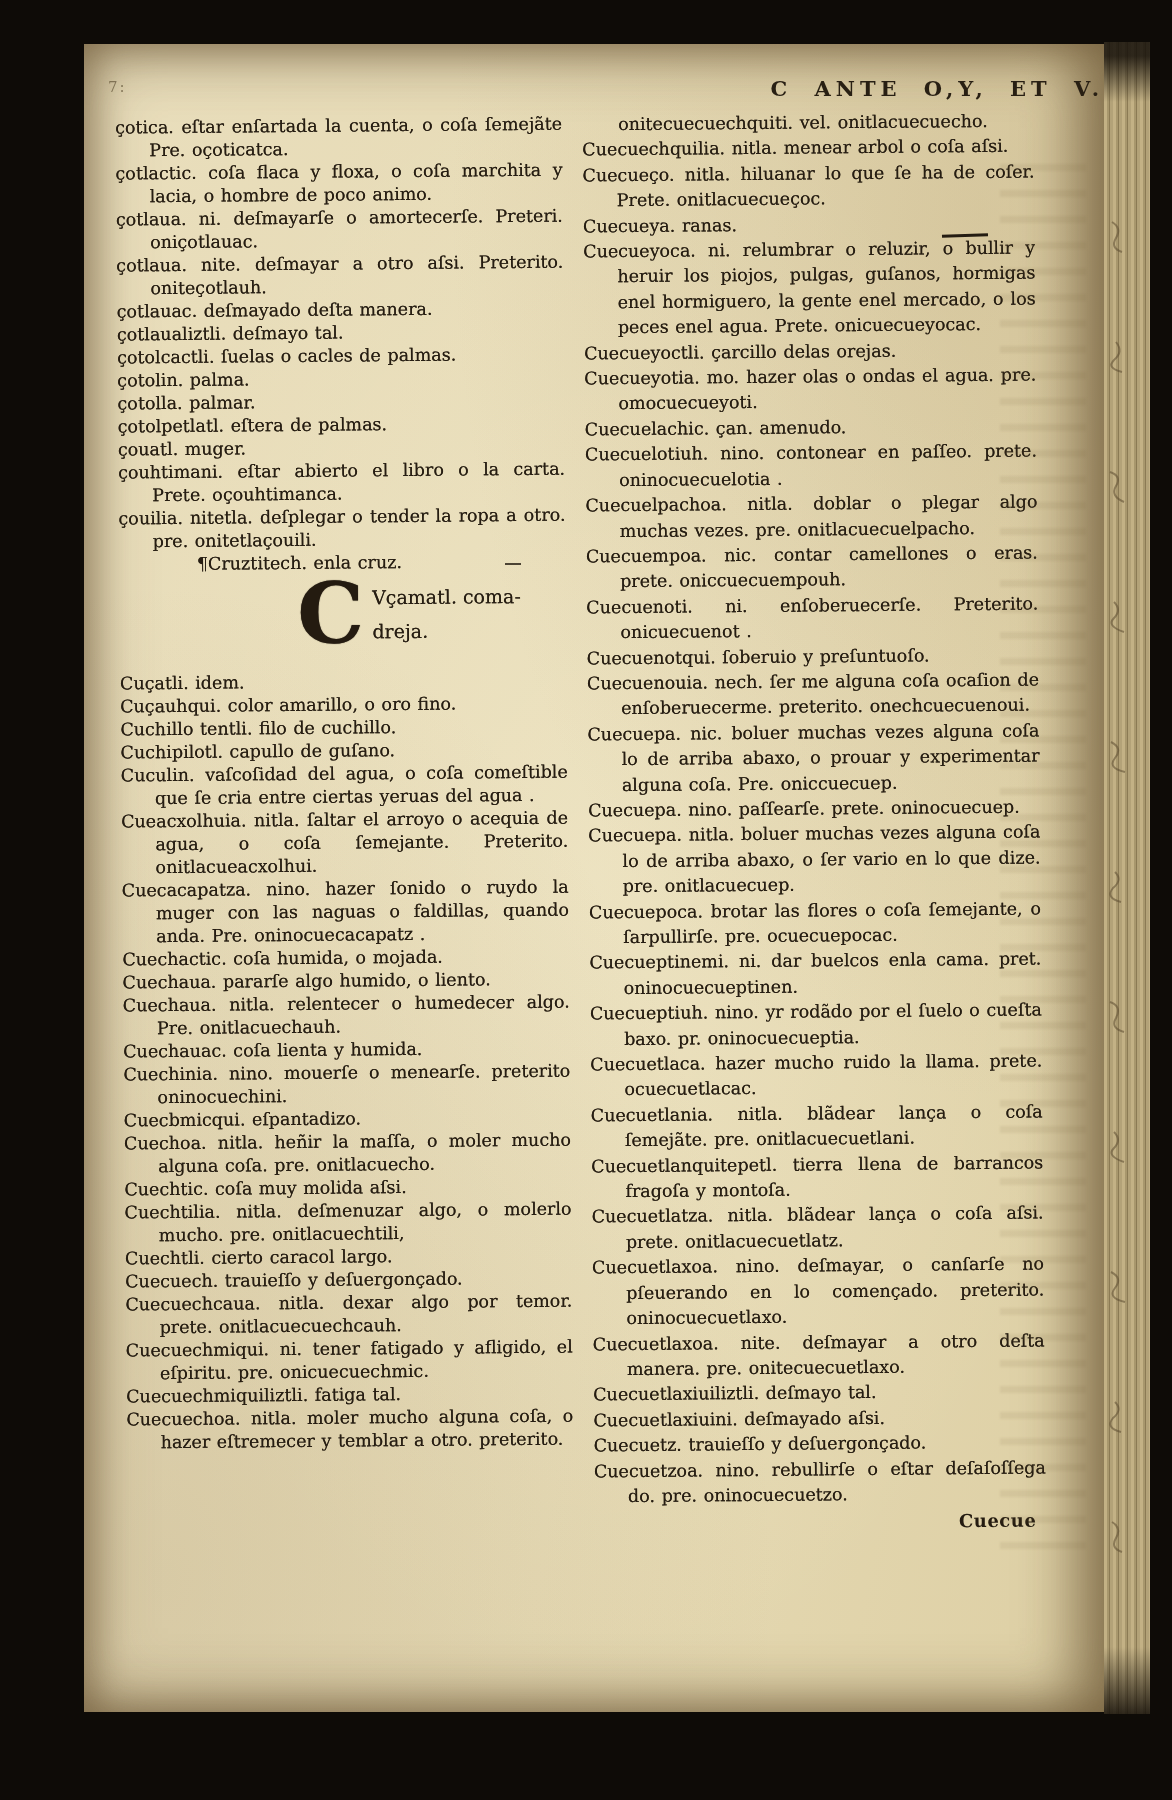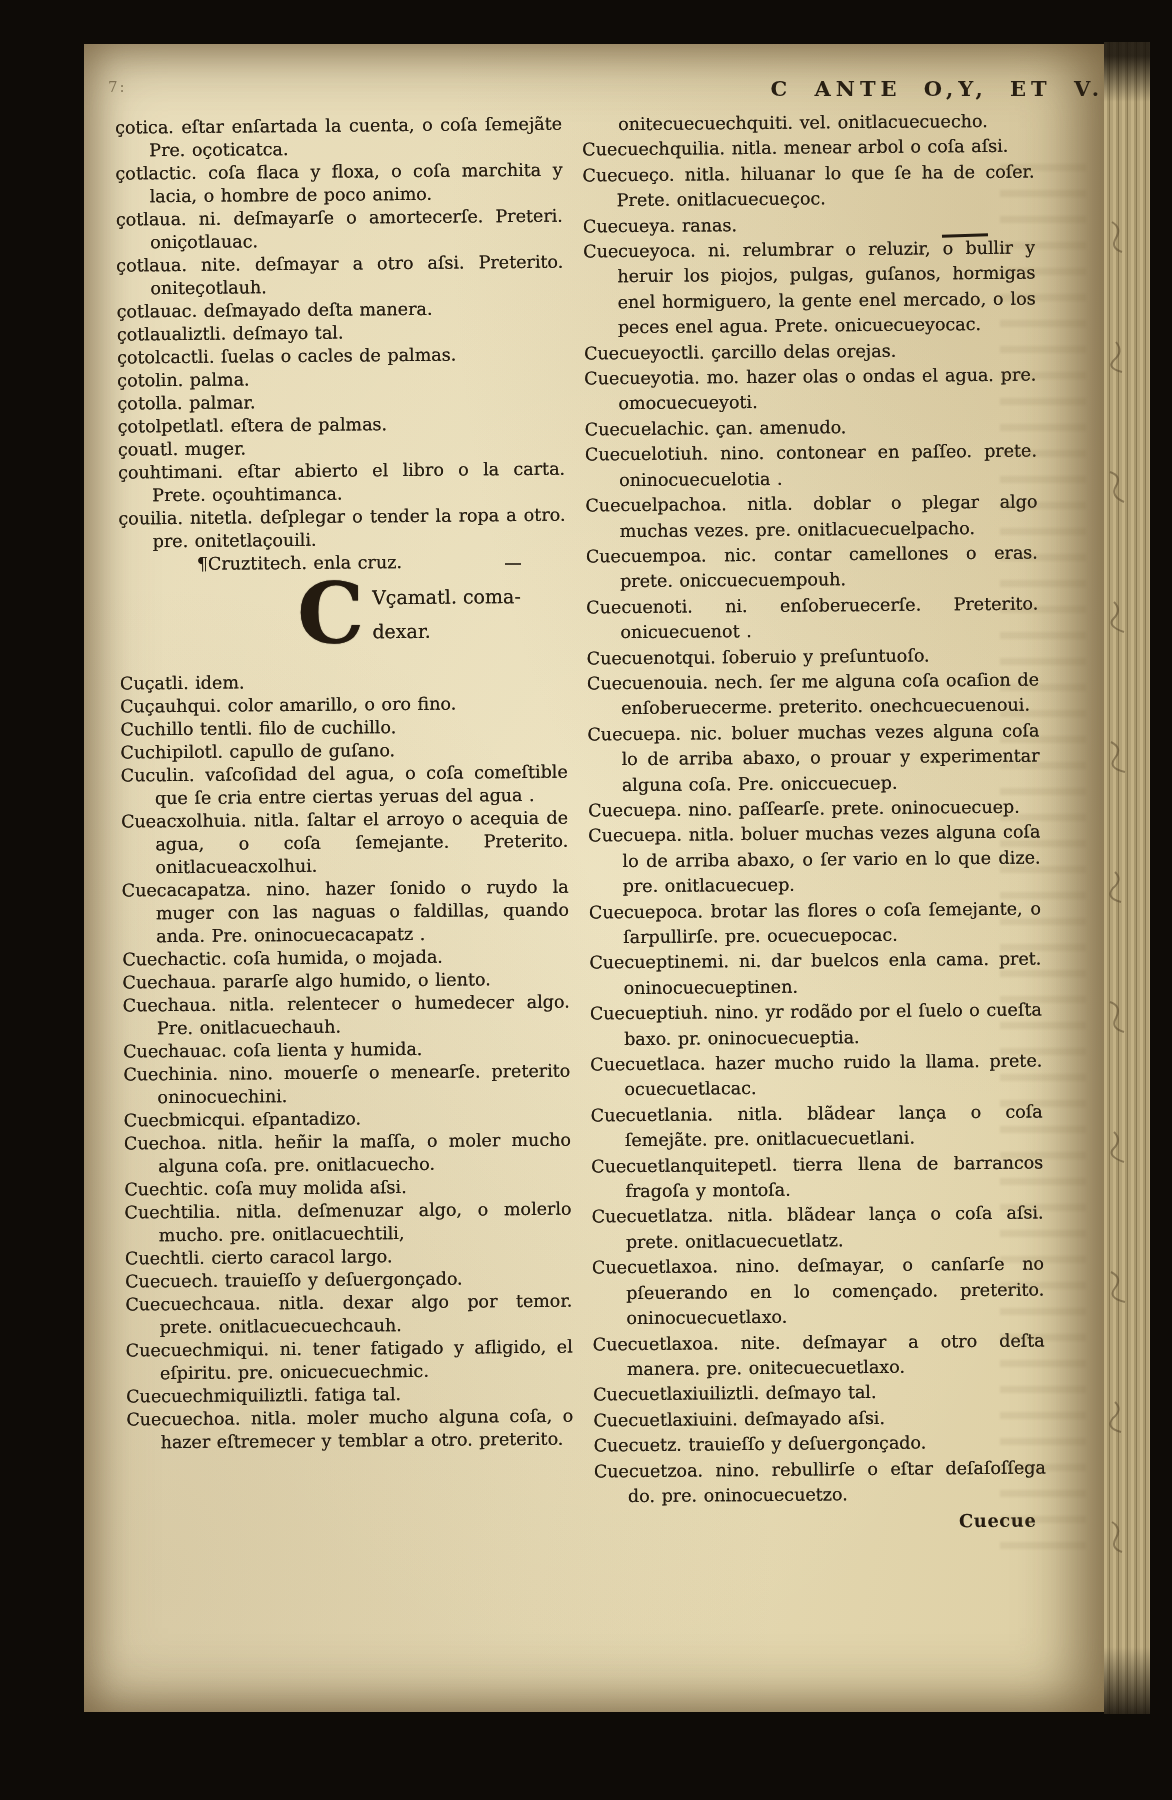--- a/index.html
+++ b/index.html
@@ -88,21 +88,21 @@
           <p class="entry">çotolin. palma.</p>
           <p class="entry">çotolla. palmar.</p>
           <p class="entry">çotolpetlatl. eſtera de palmas.</p>
           <p class="entry">çouatl. muger.</p>
           <p class="entry">çouhtimani. eſtar abierto el libro o la carta. Prete. oçouhtimanca.</p>
           <p class="entry">çouilia. nitetla. deſplegar o tender la ropa a otro. pre. onitetlaçouili.</p>
         </div>
       <p class="entry cruz">¶Cruztitech. enla cruz.</p>
       <div class="dc-block">
         <span class="dropcap">C</span>
-        <span class="dc-lines"><span>Vçamatl. coma-</span><br><span>dexar.</span></span>
+        <span class="dc-lines"><span>Vçamatl. coma-</span><br><span>dreja.</span></span>
       </div>
       <div>
           <p class="entry">Cuçatli. idem.</p>
           <p class="entry">Cuçauhqui. color amarillo, o oro fino.</p>
           <p class="entry">Cuchillo tentli. filo de cuchillo.</p>
           <p class="entry">Cuchipilotl. capullo de guſano.</p>
           <p class="entry">Cuculin. vaſcoſidad del agua, o coſa comeſtible que ſe cria entre ciertas yeruas del agua .</p>
           <p class="entry">Cueacxolhuia. nitla. ſaltar el arroyo o acequia de agua, o coſa ſemejante. Preterito. onitlacueacxolhui.</p>
           <p class="entry">Cuecacapatza. nino. hazer ſonido o ruydo la muger con las naguas o faldillas, quando anda. Pre. oninocuecacapatz .</p>
           <p class="entry">Cuechactic. coſa humida, o mojada.</p>

